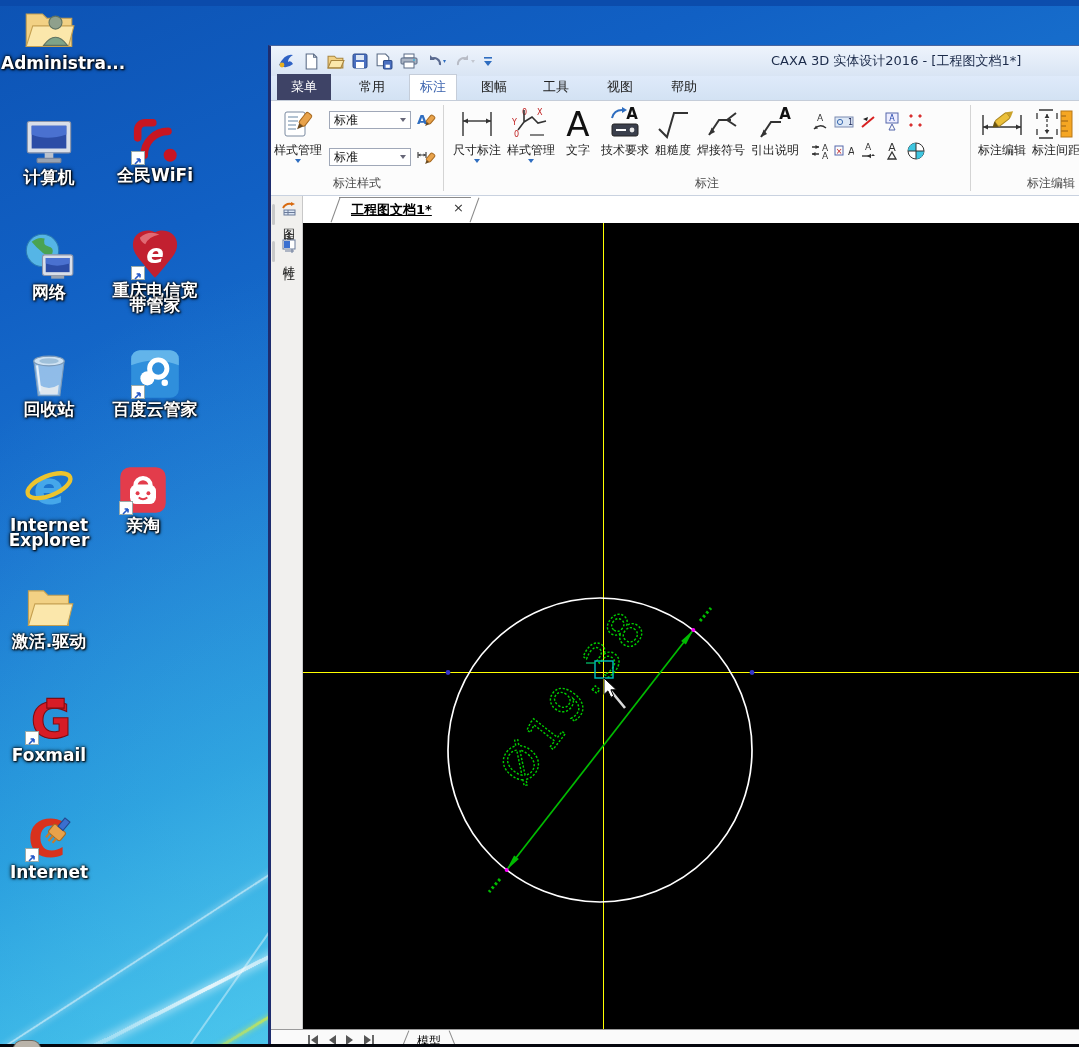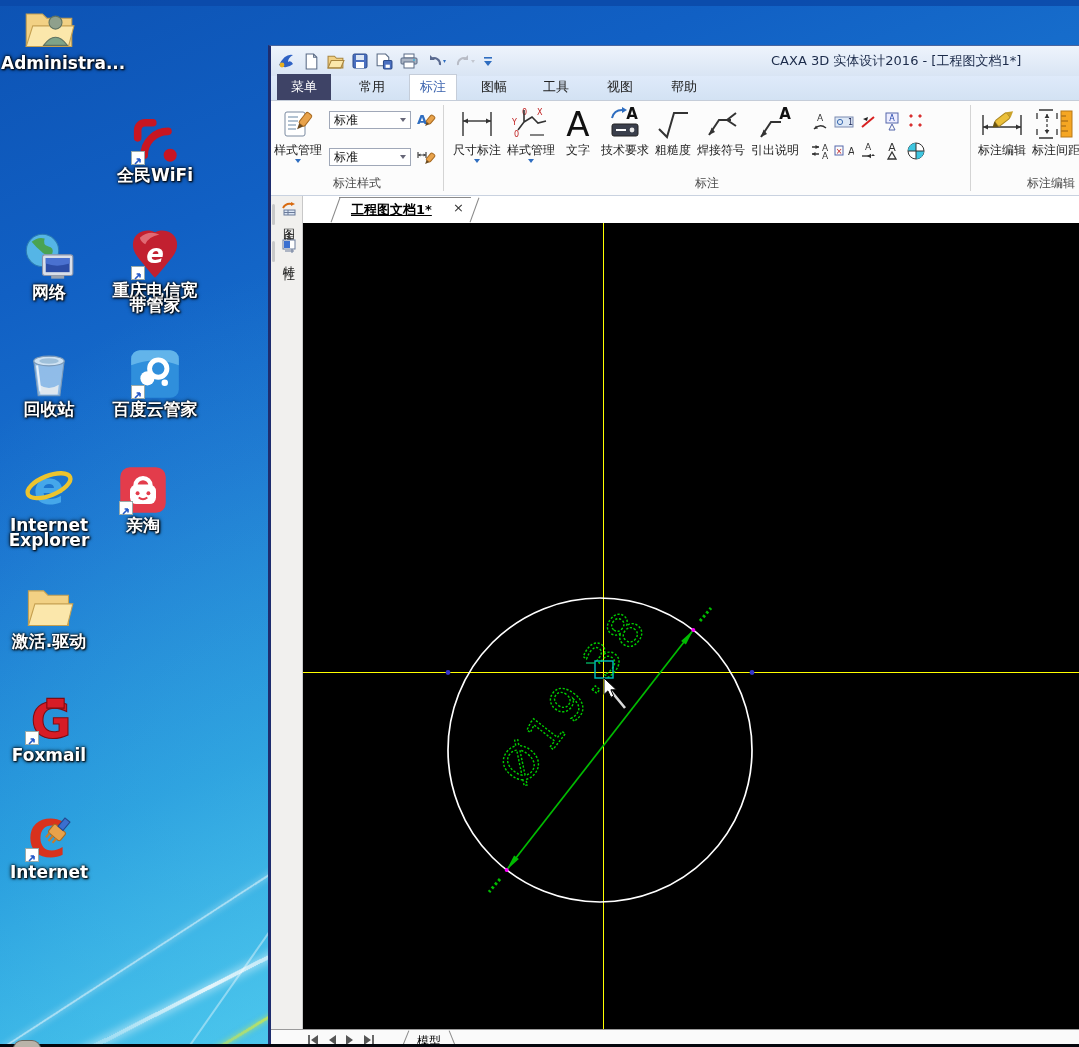--- a/index.html
+++ b/index.html
@@ -102,20 +102,32 @@
           <path d="M3 11h15l4 4h23v26H3z" fill="#f2d184" stroke="#c5a050"></path>
           <path d="M3 41l6-19h38l-5 19z" fill="#fbe7ab" stroke="#c5a050"></path>
           <circle cx="30" cy="19" r="6" fill="#8fa08c" stroke="#5f7261"></circle>
           <path d="M19 40q11-15 22 0z" fill="#7fa387" stroke="#5f7261"></path>
         </svg>
     </div>
     <div class="dl">Administra...</div>
   </div>
 
 
+  <div class="di" style="left:1px;top:116px">
+    <div class="ic">
+      <svg width="52" height="52" viewBox="0 0 48 48">
+          <rect x="4" y="5" width="40" height="29" rx="2" fill="#d9dfe9" stroke="#8b94a9"></rect>
+          <rect x="8" y="9" width="32" height="21" fill="#2c4da6"></rect>
+          <path d="M8 9h32v8q-18 6-32 0z" fill="#4a71d0"></path>
+          <rect x="20" y="34" width="8" height="5" fill="#b9c1cd"></rect>
+          <rect x="13" y="39" width="22" height="4" rx="1" fill="#99a3b1" stroke="#7c8598"></rect>
+        </svg>
+    </div>
+    <div class="dl">计算机</div>
+  </div>
 
   <div class="di" style="left:107px;top:114px">
     <div class="ic">
       <svg width="52" height="52" viewBox="0 0 48 48">
           <path d="M8 22v-7a7 7 0 0 1 7-7h7" stroke="#c81622" stroke-width="7" fill="none" stroke-linecap="round"></path>
           <path d="M12 40a26 26 0 0 1 26-26" stroke="#c81622" stroke-width="7" fill="none" stroke-linecap="round" opacity="0"></path>
           <path d="M14 38a22 22 0 0 1 22-22" stroke="#c81622" stroke-width="7" fill="none" stroke-linecap="round"></path>
           <circle cx="38" cy="38" r="6" fill="#c81622"></circle>
         </svg>
       <span class="sc"><svg width="12" height="12" viewBox="0 0 12 12">

